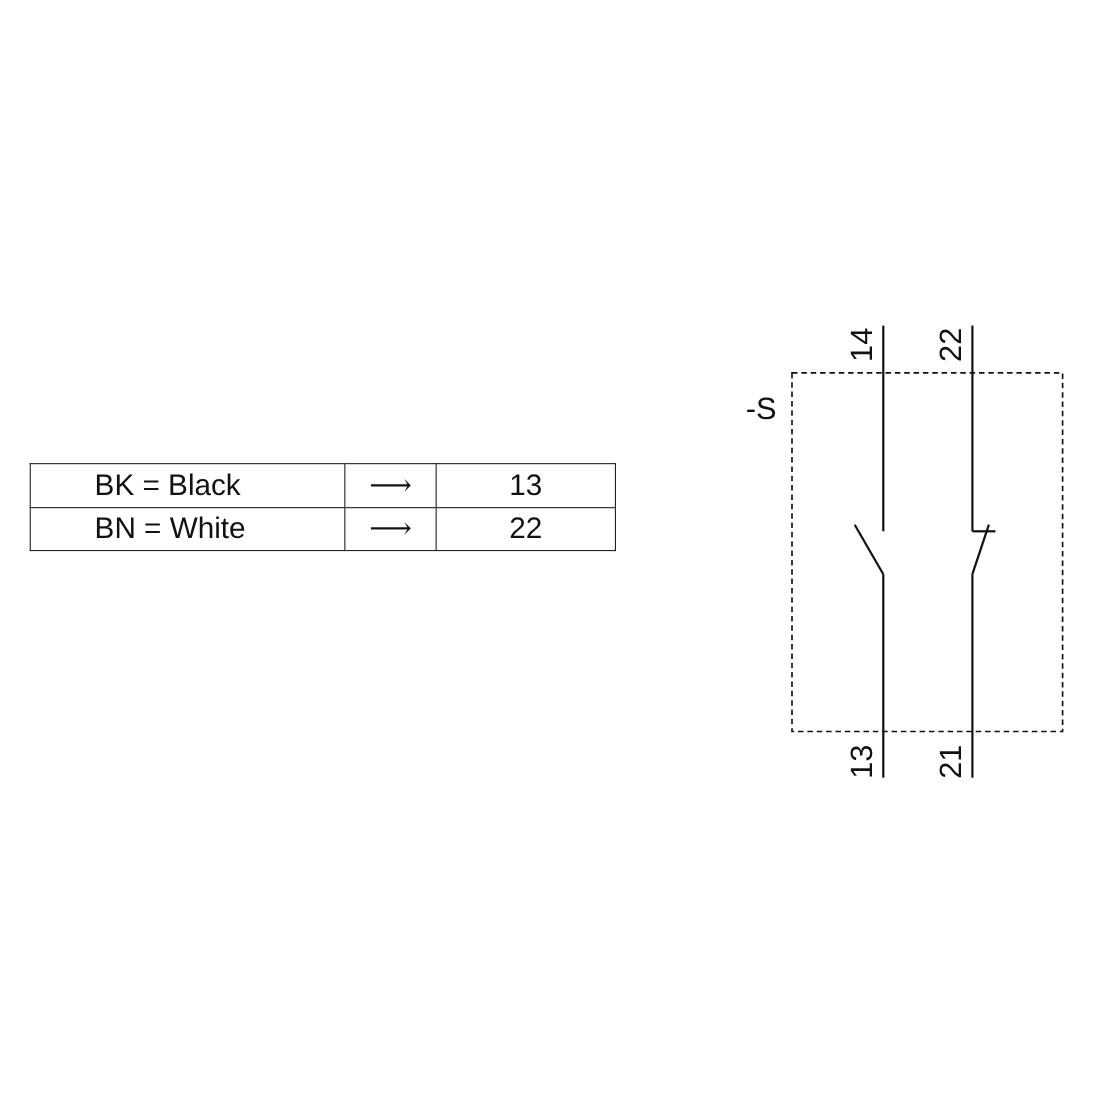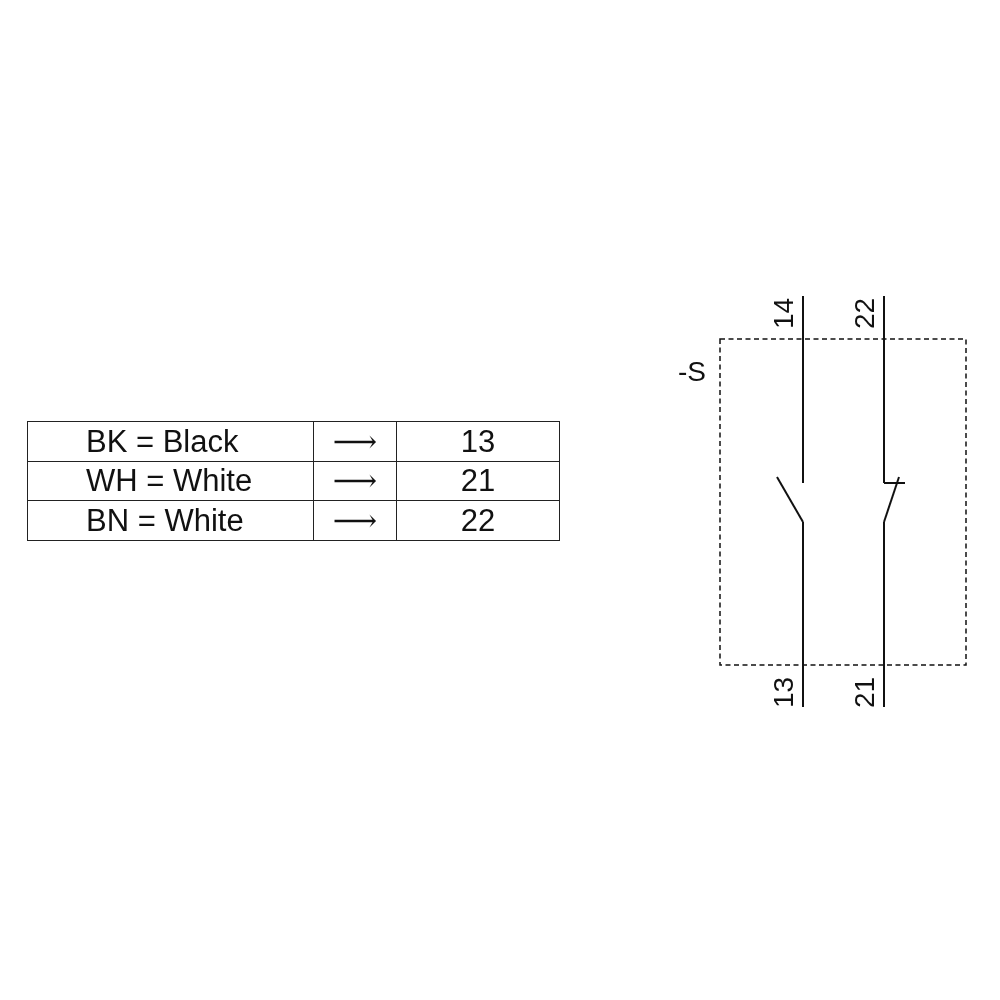--- a/index.html
+++ b/index.html
@@ -1,38 +1,33 @@
 <!DOCTYPE html>
 <html><head>
 <meta charset="utf-8">
 <style>
   html, body { margin:0; padding:0; background:#ffffff; }
   body { width:1000px; height:1000px; position:relative; overflow:hidden; font-family:"Liberation Sans", sans-serif; color:#111; }
   #legend-table { position:absolute; left:27px; top:421px; border-collapse:collapse; }
-  #legend-table td { border:1.5px solid #222; height:38.5px; padding:0; font-size:31px; line-height:1; }
+  #legend-table td { border:1.5px solid #222; height:38.5px; padding:0; font-size:27px; line-height:1; }
   td.col-name { width:286px; padding-left:58px !important; box-sizing:border-box; text-align:left; }
   td.col-arrow { width:82px; text-align:center; font-family:"DejaVu Serif", serif; font-size:26px; }
   td.col-term { width:162px; text-align:center; }
   #schematic { position:absolute; left:0; top:0; }
   .lbl { font-size:28px; fill:#111; font-family:"Liberation Sans", sans-serif; }
 </style>
 </head>
 <body>
 
 <table id="legend-table">
   <tbody>
     <tr>
       <td class="col-name">BK = Black</td>
       <td class="col-arrow">⟶</td>
       <td class="col-term">13</td>
-    </tr>
-    <tr>
-      <td class="col-name">WH = White</td>
-      <td class="col-arrow">⟶</td>
-      <td class="col-term">21</td>
     </tr>
     <tr>
       <td class="col-name">BN = White</td>
       <td class="col-arrow">⟶</td>
       <td class="col-term">22</td>
     </tr>
   </tbody>
 </table>
 
 <svg id="schematic" width="1000" height="1000" viewBox="0 0 1000 1000">

